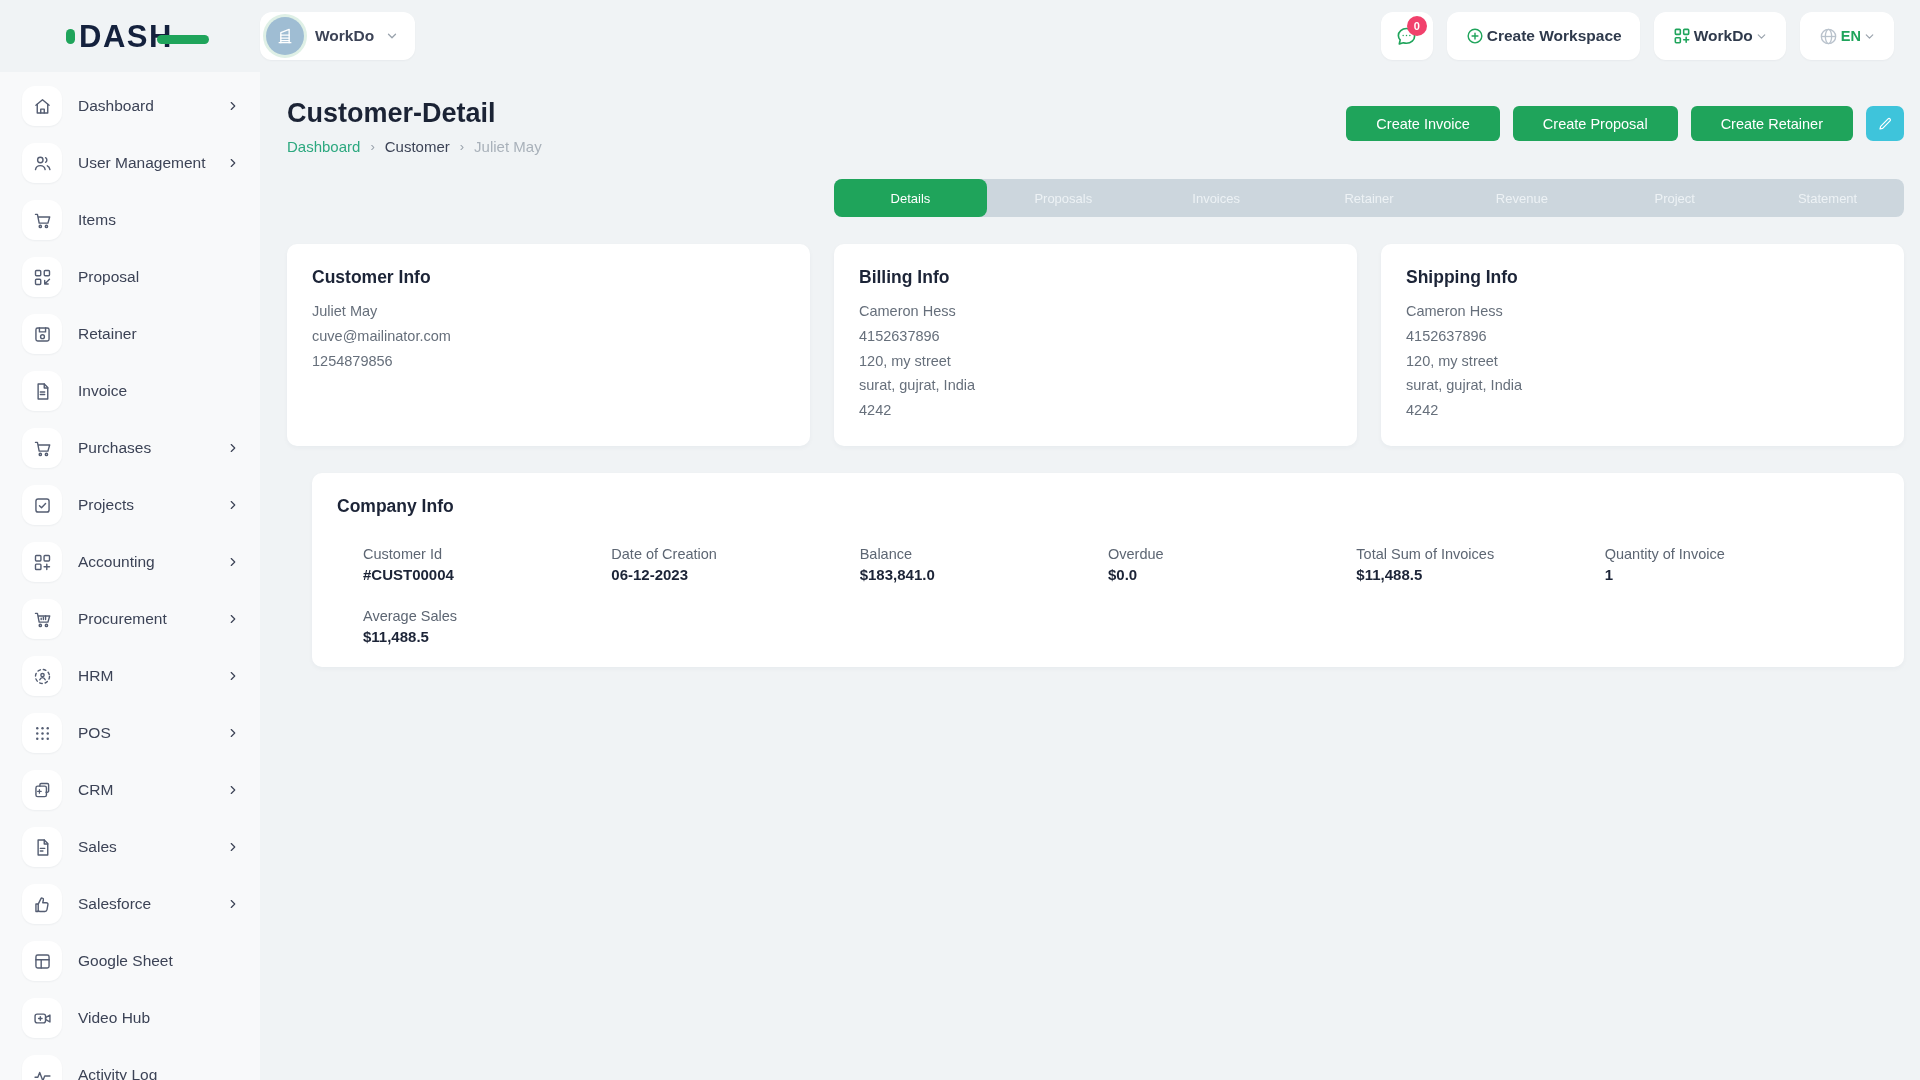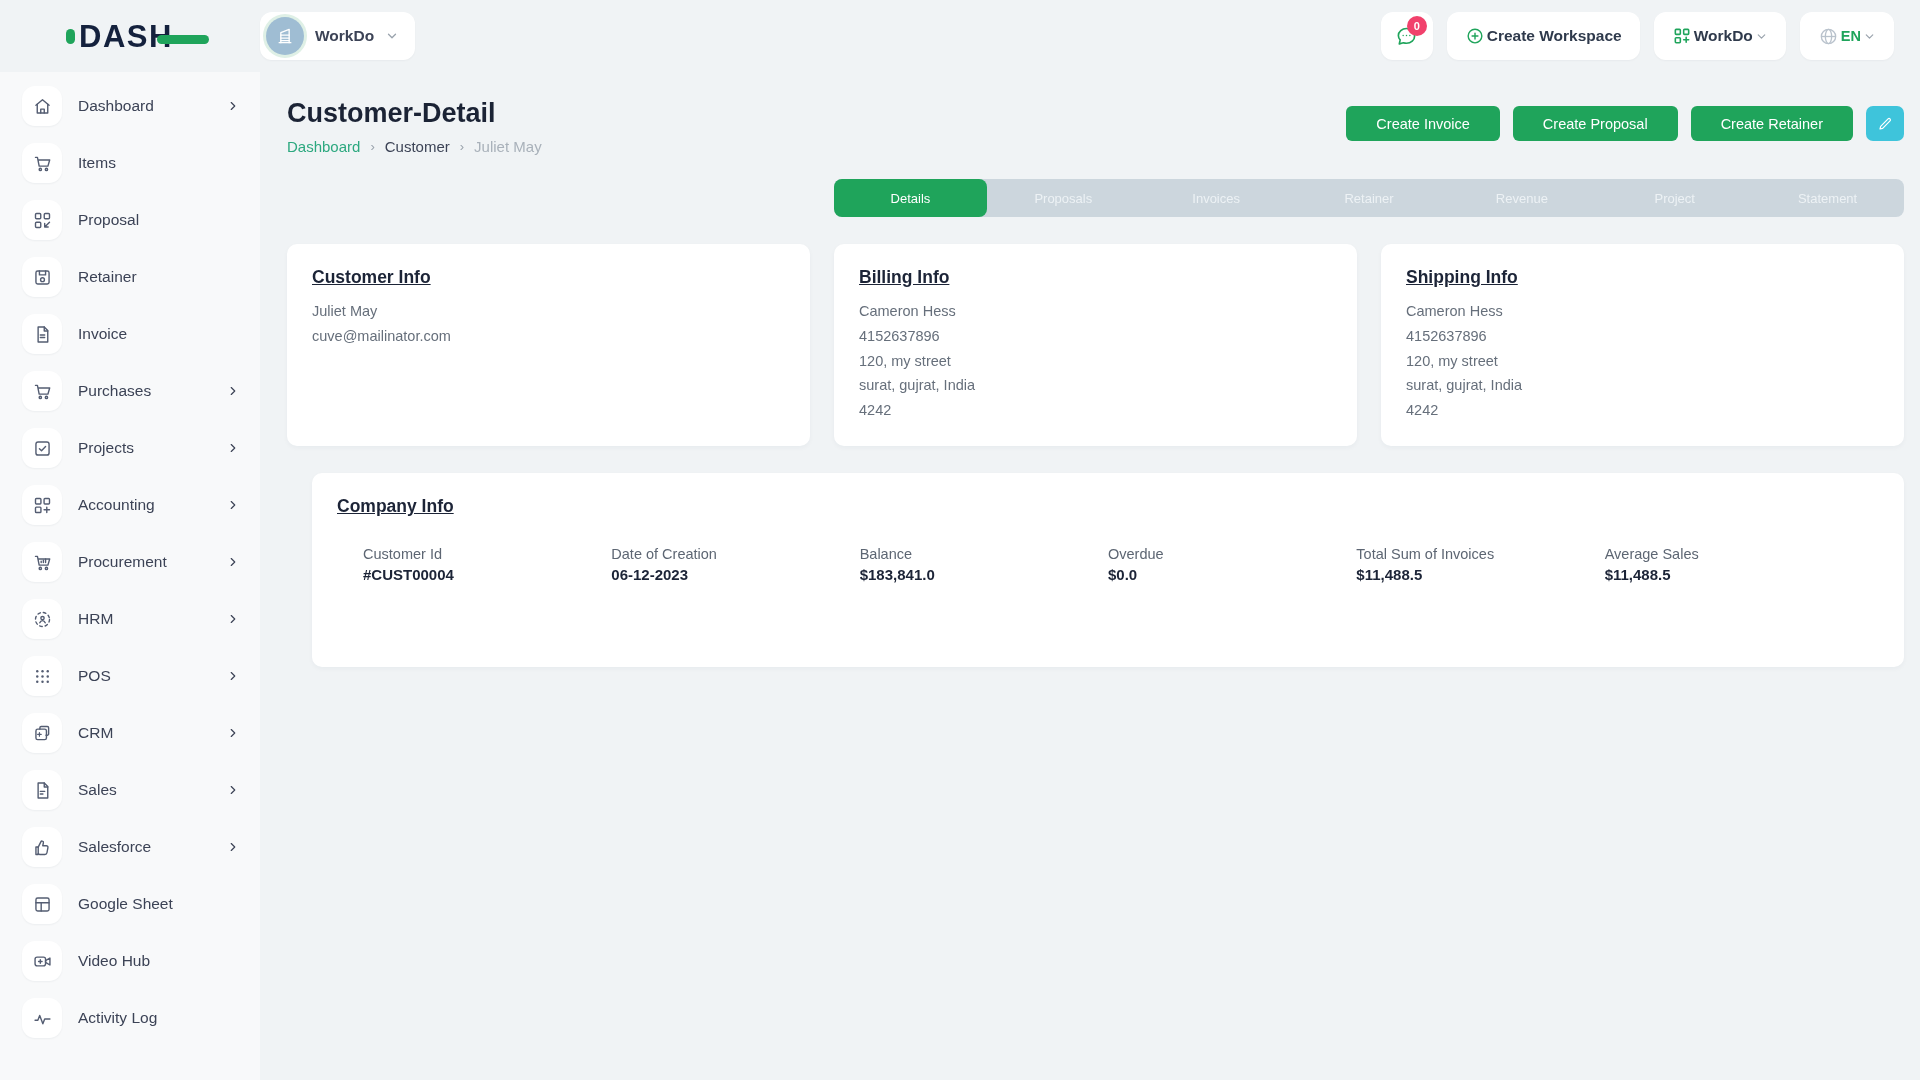--- a/index.html
+++ b/index.html
@@ -54,21 +54,21 @@
     align-items:center; justify-content:center; cursor:pointer; }
 
   .tabbar { margin-left:auto; width:1070px; height:38px; background:#ccd6dd; border-radius:8px; display:flex; margin-top:24px; }
   .tab { flex:1; display:flex; align-items:center; justify-content:center; font-size:13px; color:#edf2f5;
     border-radius:8px; cursor:pointer; }
   .tab.active { background:#1fa45b; color:#fff; font-weight:500; }
 
   .cards { display:grid; grid-template-columns:1fr 1fr 1fr; gap:24px; margin-top:27px; }
   .card { background:#fff; border-radius:10px; box-shadow:0 2px 5px rgba(30,40,70,.04); padding:23px 25px; }
   .info-card { height:202px; }
-  .card h3 { margin:0 0 13px; font-size:17.5px; font-weight:700; color:#1c2437;text-decoration:underline; }
+  .card h3 { margin:0 0 13px; font-size:17.5px; font-weight:700; color:#1c2437; }
   .card .line { font-size:14.5px; color:#666f7b; line-height:1.5; margin-bottom:3px; }
 
   .company-card { margin-top:27px; height:194px;margin-left:25px; }
   .fields { display:grid; grid-template-columns:repeat(6,1fr); row-gap:25px; padding:16px 26px 0; }
   .f-label { font-size:14.5px; color:#5d6673; }
   .f-value { font-size:15px; font-weight:700; color:#1c2437; margin-top:4px; }
 </style>
 </head>
 <body>
 
@@ -150,20 +150,34 @@
           <path d="M6 9.5V19.5h12V9.5"></path>
           <path d="M10 19.5v-4.5h4v4.5"></path>
         </svg>
       </span>
     <span class="s-label">Dashboard</span>
     <svg class="s-chev" width="14" height="14" viewBox="0 0 24 24" fill="none" stroke="#3c4356" stroke-width="2" stroke-linecap="round" stroke-linejoin="round">
         <path d="M9 6l6 6-6 6"></path>
       </svg>
   </div>
 
+  <div class="s-item">
+    <span class="s-icon">
+        <svg width="21" height="21" viewBox="0 0 24 24" fill="none" stroke="#545d72" stroke-width="1.6" stroke-linecap="round" stroke-linejoin="round">
+          <circle cx="9.5" cy="8" r="3.1"></circle>
+          <path d="M4 19c.5-3 2.7-4.6 5.5-4.6S14.5 16 15 19"></path>
+          <path d="M15.5 5.4a3 3 0 0 1 0 5.2"></path>
+          <path d="M17.5 14.6c1.7.7 2.6 2 3 4.4"></path>
+        </svg>
+      </span>
+    <span class="s-label">User Management</span>
+    <svg class="s-chev" width="14" height="14" viewBox="0 0 24 24" fill="none" stroke="#3c4356" stroke-width="2" stroke-linecap="round" stroke-linejoin="round">
+        <path d="M9 6l6 6-6 6"></path>
+      </svg>
+  </div>
 
   <div class="s-item">
     <span class="s-icon">
         <svg width="21" height="21" viewBox="0 0 24 24" fill="none" stroke="#545d72" stroke-width="1.6" stroke-linecap="round" stroke-linejoin="round">
           <path d="M4 5h2.2l2 10h10L20.2 8H7"></path>
           <circle cx="9.5" cy="18.8" r="1.3"></circle>
           <circle cx="16.5" cy="18.8" r="1.3"></circle>
         </svg>
       </span>
     <span class="s-label">Items</span>
@@ -399,20 +413,21 @@
     <div class="tab">Revenue</div>
     <div class="tab">Project</div>
     <div class="tab">Statement</div>
   </div>
 
   <div class="cards">
     <div class="card info-card">
       <h3>Customer Info</h3>
       <div class="line">Juliet May</div>
       <div class="line">cuve@mailinator.com</div>
+      <div class="line">1254879856</div>
     </div>
 
     <div class="card info-card">
       <h3>Billing Info</h3>
       <div class="line">Cameron Hess</div>
       <div class="line">4152637896</div>
       <div class="line">120, my street</div>
       <div class="line">surat, gujrat, India</div>
       <div class="line">4242</div>
     </div>
@@ -444,20 +459,24 @@
       </div>
       <div>
         <div class="f-label">Overdue</div>
         <div class="f-value">$0.0</div>
       </div>
       <div>
         <div class="f-label">Total Sum of Invoices</div>
         <div class="f-value">$11,488.5</div>
       </div>
       <div>
+        <div class="f-label">Quantity of Invoice</div>
+        <div class="f-value">1</div>
+      </div>
+      <div>
         <div class="f-label">Average Sales</div>
         <div class="f-value">$11,488.5</div>
       </div>
       <div></div>
     </div>
   </div>
 
 </div>
 
 </body></html>

